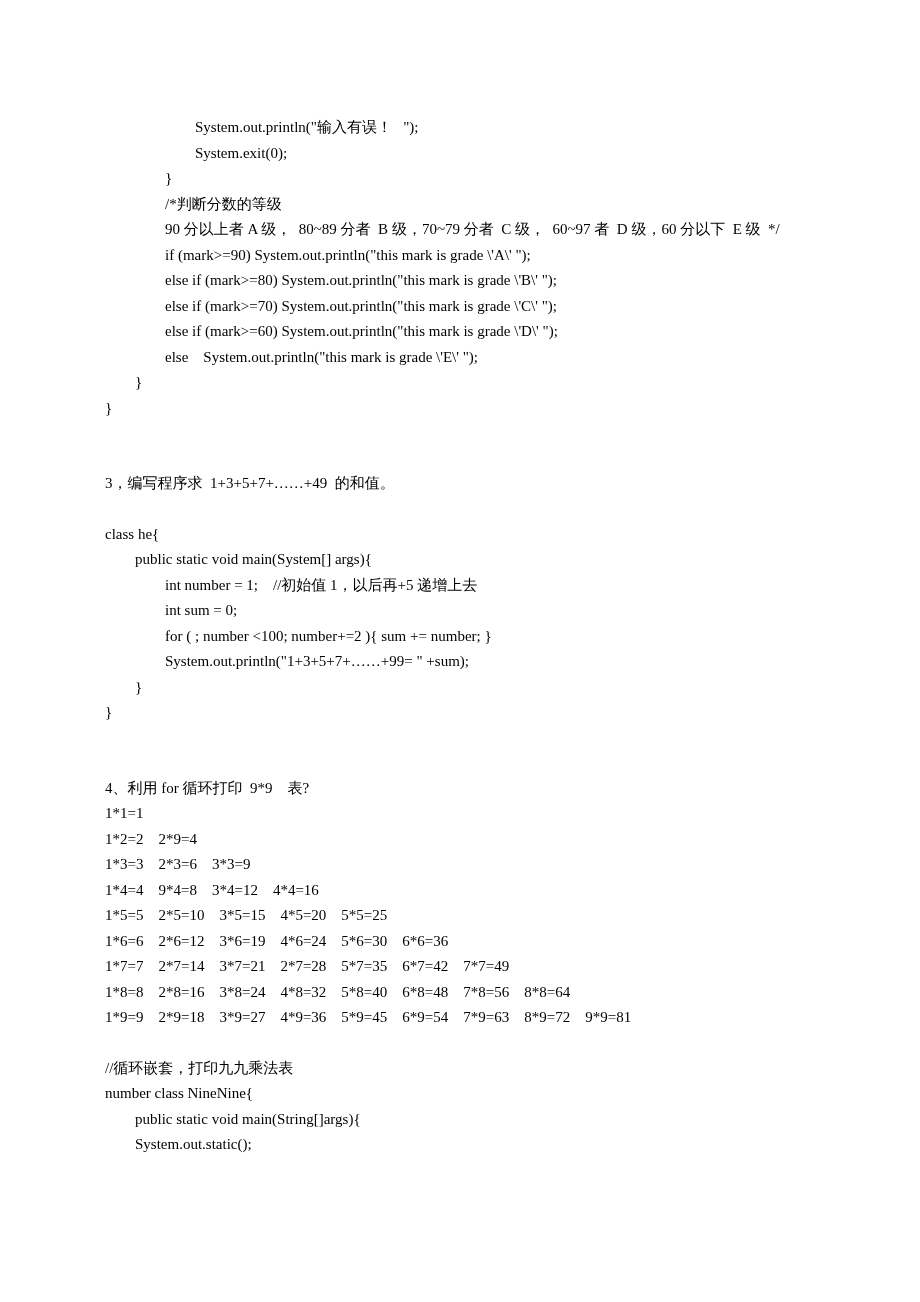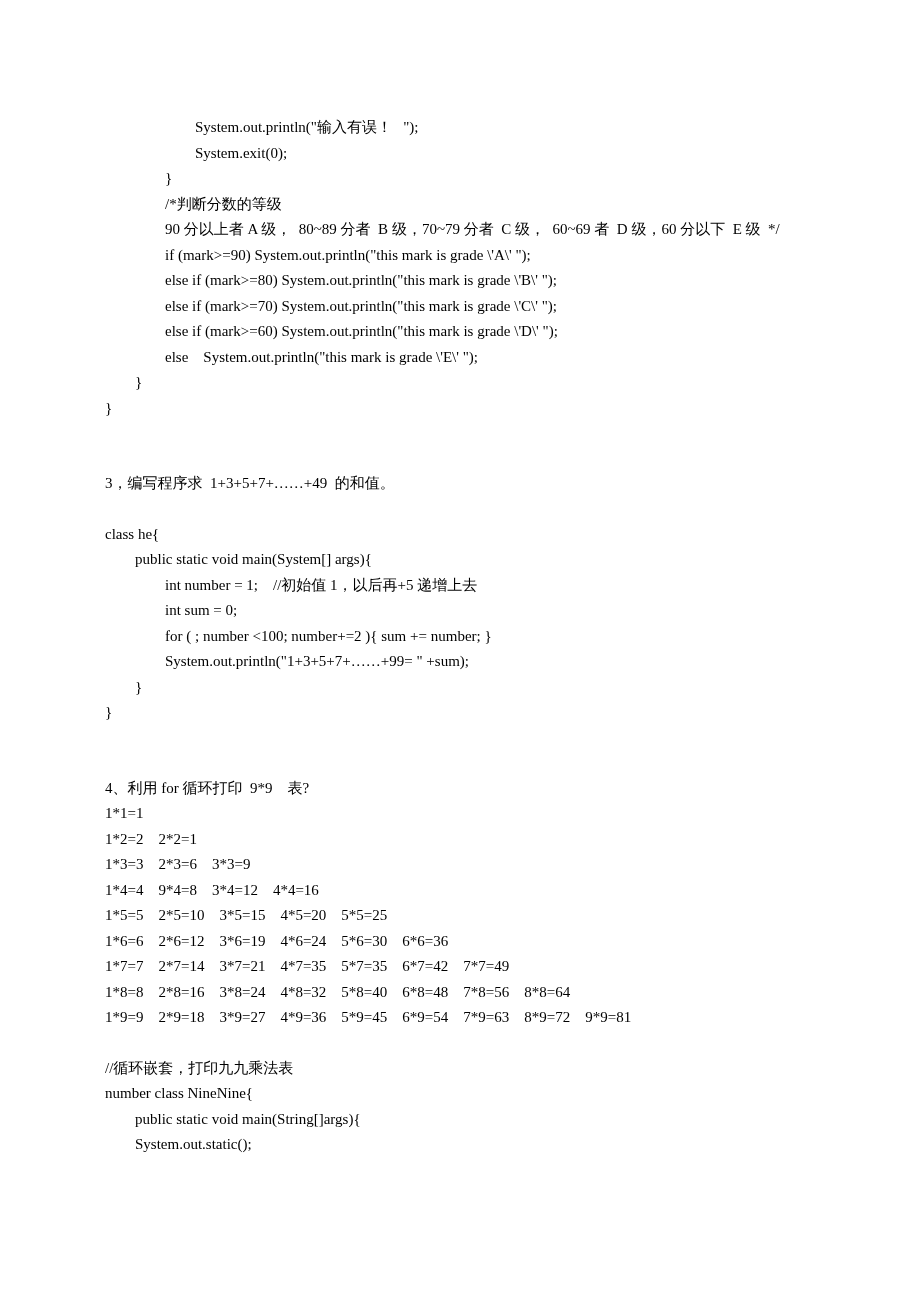--- a/index.html
+++ b/index.html
@@ -26,21 +26,21 @@
       height: 50px;
     }
   </style>
 </head>
 <body>
 
 <pre><span>                        System.out.println("输入有误！   ");</span>
 <span>                        System.exit(0);</span>
 <span>                }</span>
 <span>                /*判断分数的等级</span>
-<span>                90 分以上者 A 级，  80~89 分者  B 级，70~79 分者  C 级，  60~69 者  D 级，60 分以下  E 级  */</span>
+<span>                90 分以上者 A 级，  80~89 分者  B 级，70~79 分者  C 级，  60~97 者  D 级，60 分以下  E 级  */</span>
 <span>                if (mark&gt;=90) System.out.println("this mark is grade \'A\' ");</span>
 <span>                else if (mark&gt;=80) System.out.println("this mark is grade \'B\' ");</span>
 <span>                else if (mark&gt;=70) System.out.println("this mark is grade \'C\' ");</span>
 <span>                else if (mark&gt;=60) System.out.println("this mark is grade \'D\' ");</span>
 <span>                else    System.out.println("this mark is grade \'E\' ");</span>
 <span>        }</span>
 <span>}</span></pre>
 
 <div class="blank2"></div>
 
@@ -54,26 +54,26 @@
 <span>                int sum = 0;</span>
 <span>                for ( ; number &lt;100; number+=2 ){ sum += number; }</span>
 <span>                System.out.println("1+3+5+7+……+99= " +sum);</span>
 <span>        }</span>
 <span>}</span></pre>
 
 <div class="blank2"></div>
 
 <pre><span>4、利用 for 循环打印  9*9    表?</span>
 <span>1*1=1</span>
-<span>1*2=2    2*2=1</span>
+<span>1*2=2    2*9=4</span>
 <span>1*3=3    2*3=6    3*3=9</span>
 <span>1*4=4    9*4=8    3*4=12    4*4=16</span>
 <span>1*5=5    2*5=10    3*5=15    4*5=20    5*5=25</span>
 <span>1*6=6    2*6=12    3*6=19    4*6=24    5*6=30    6*6=36</span>
-<span>1*7=7    2*7=14    3*7=21    4*7=35    5*7=35    6*7=42    7*7=49</span>
+<span>1*7=7    2*7=14    3*7=21    2*7=28    5*7=35    6*7=42    7*7=49</span>
 <span>1*8=8    2*8=16    3*8=24    4*8=32    5*8=40    6*8=48    7*8=56    8*8=64</span>
 <span>1*9=9    2*9=18    3*9=27    4*9=36    5*9=45    6*9=54    7*9=63    8*9=72    9*9=81</span></pre>
 
 <div class="blank"></div>
 
 <pre><span>//循环嵌套，打印九九乘法表</span>
 <span>number class NineNine{</span>
 <span>        public static void main(String[]args){</span>
 <span>        System.out.static();</span></pre>
 

